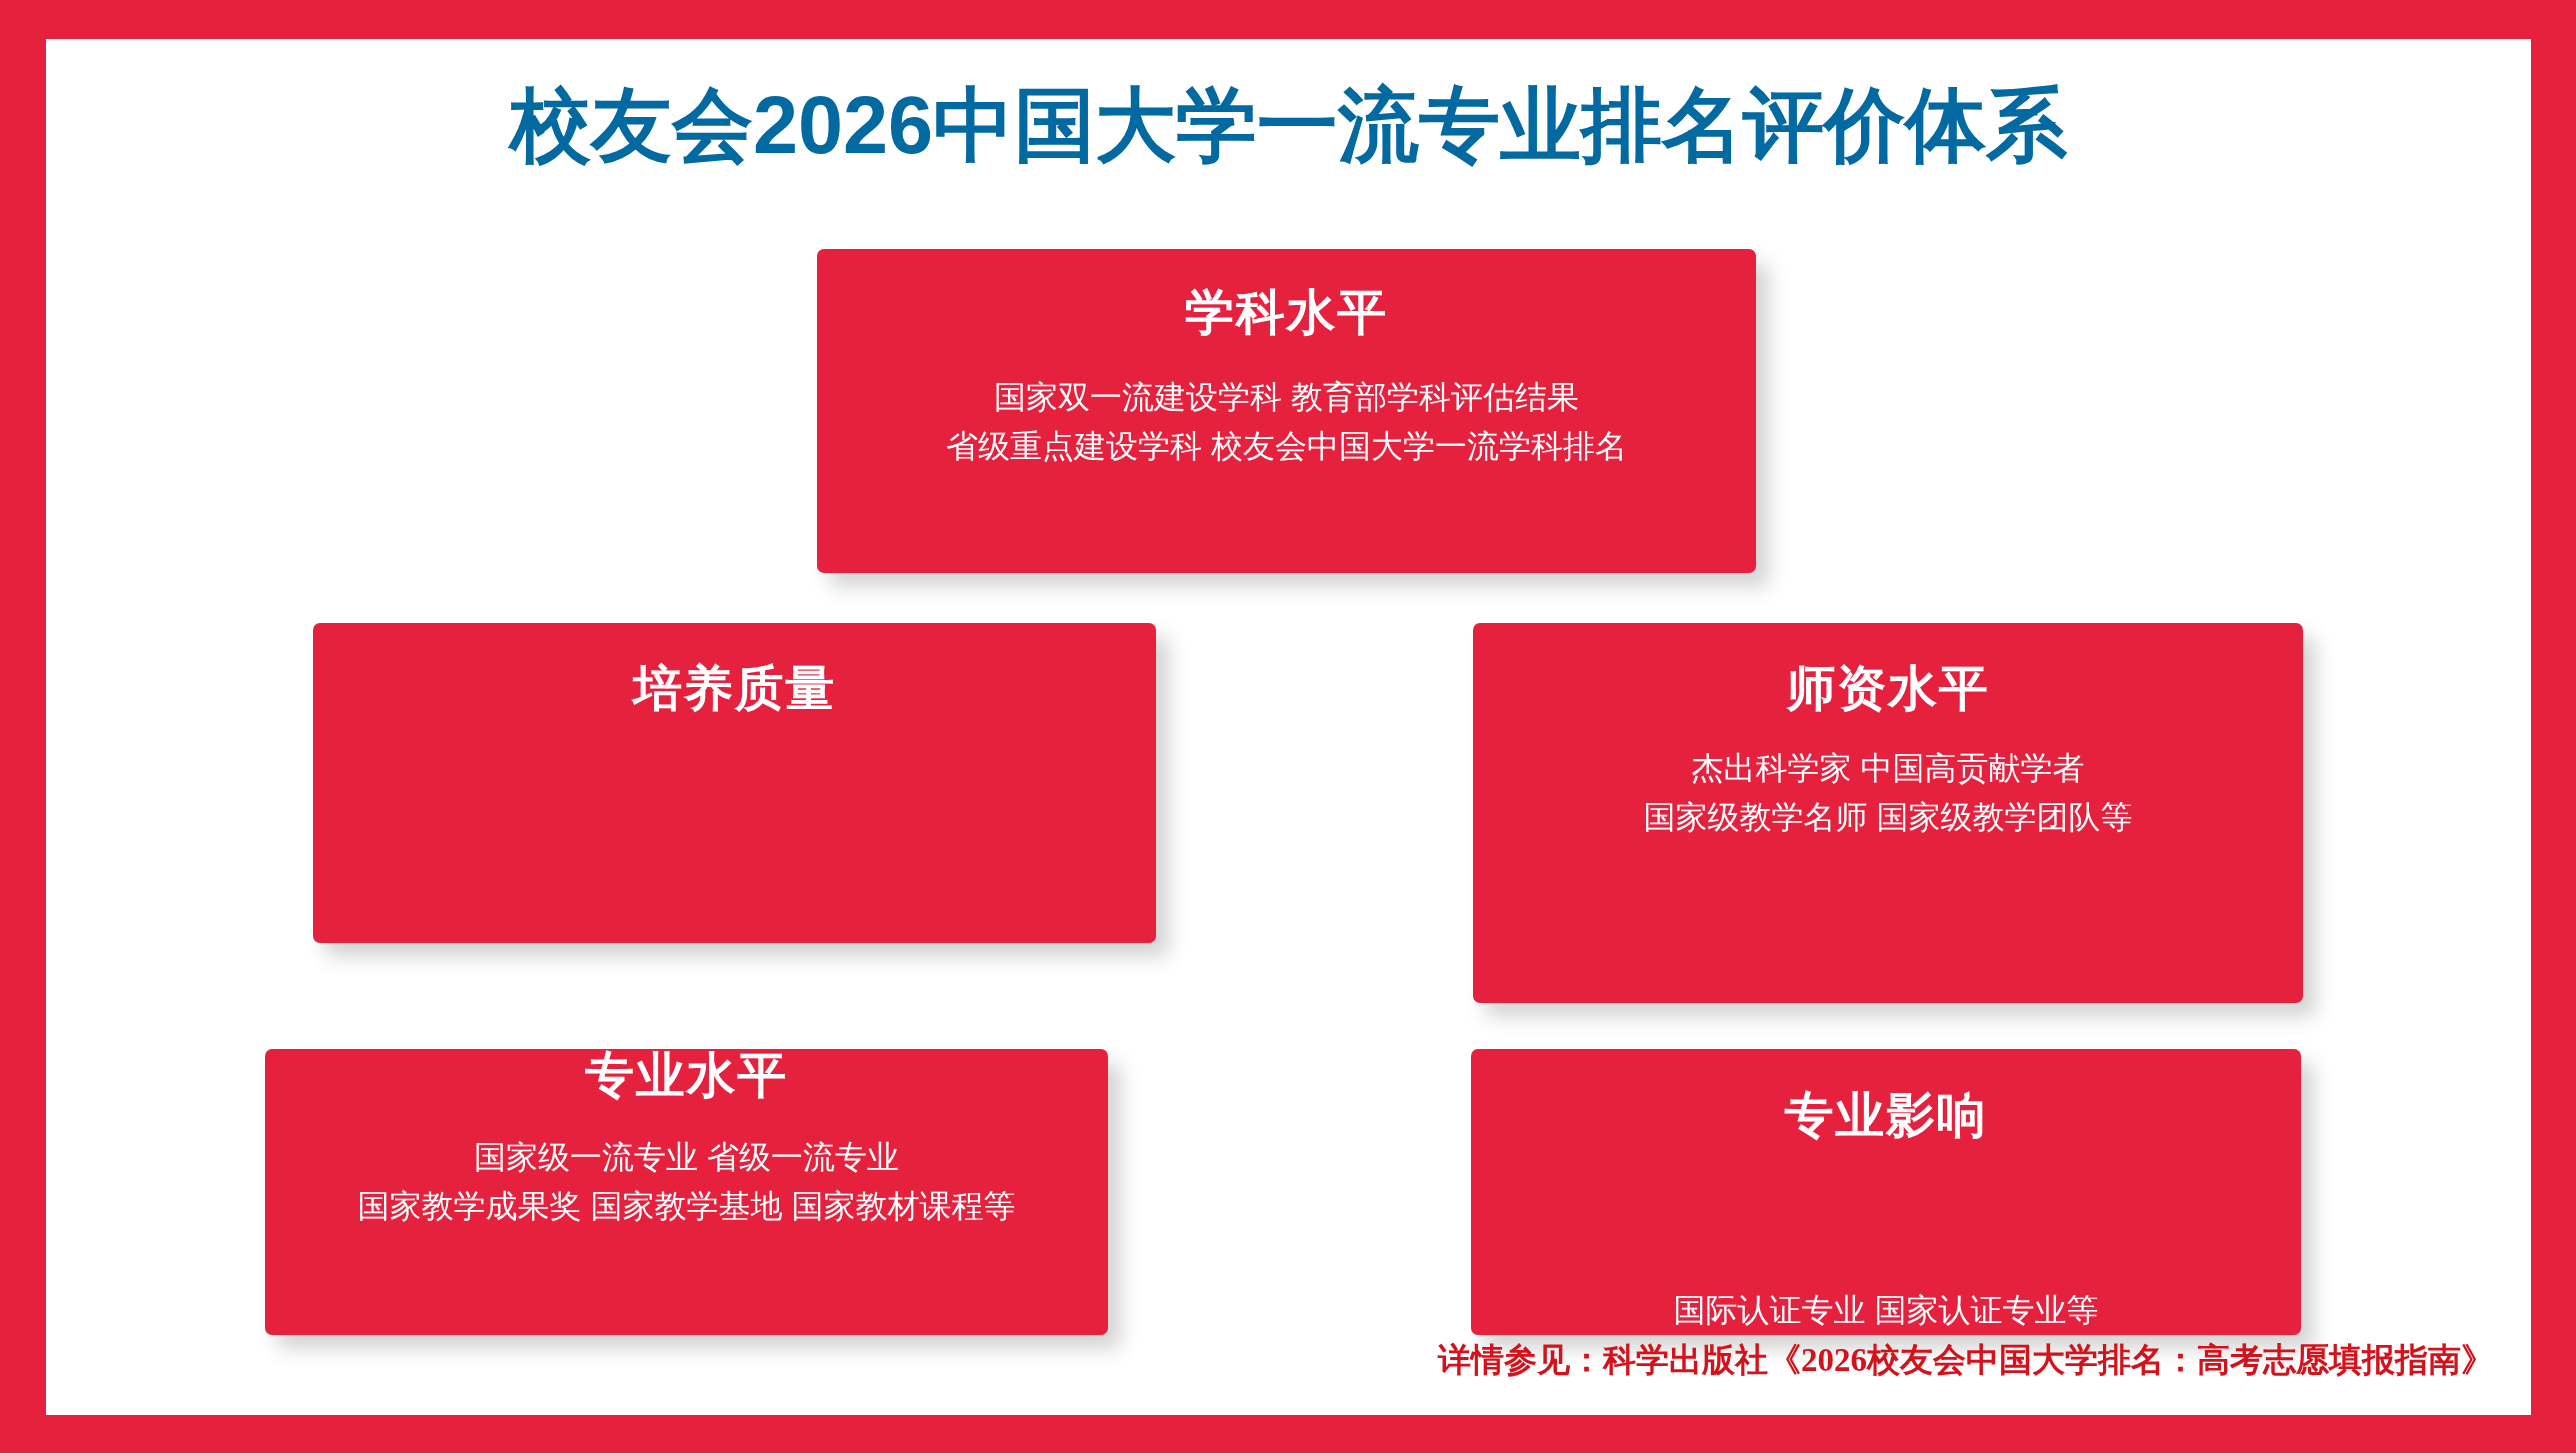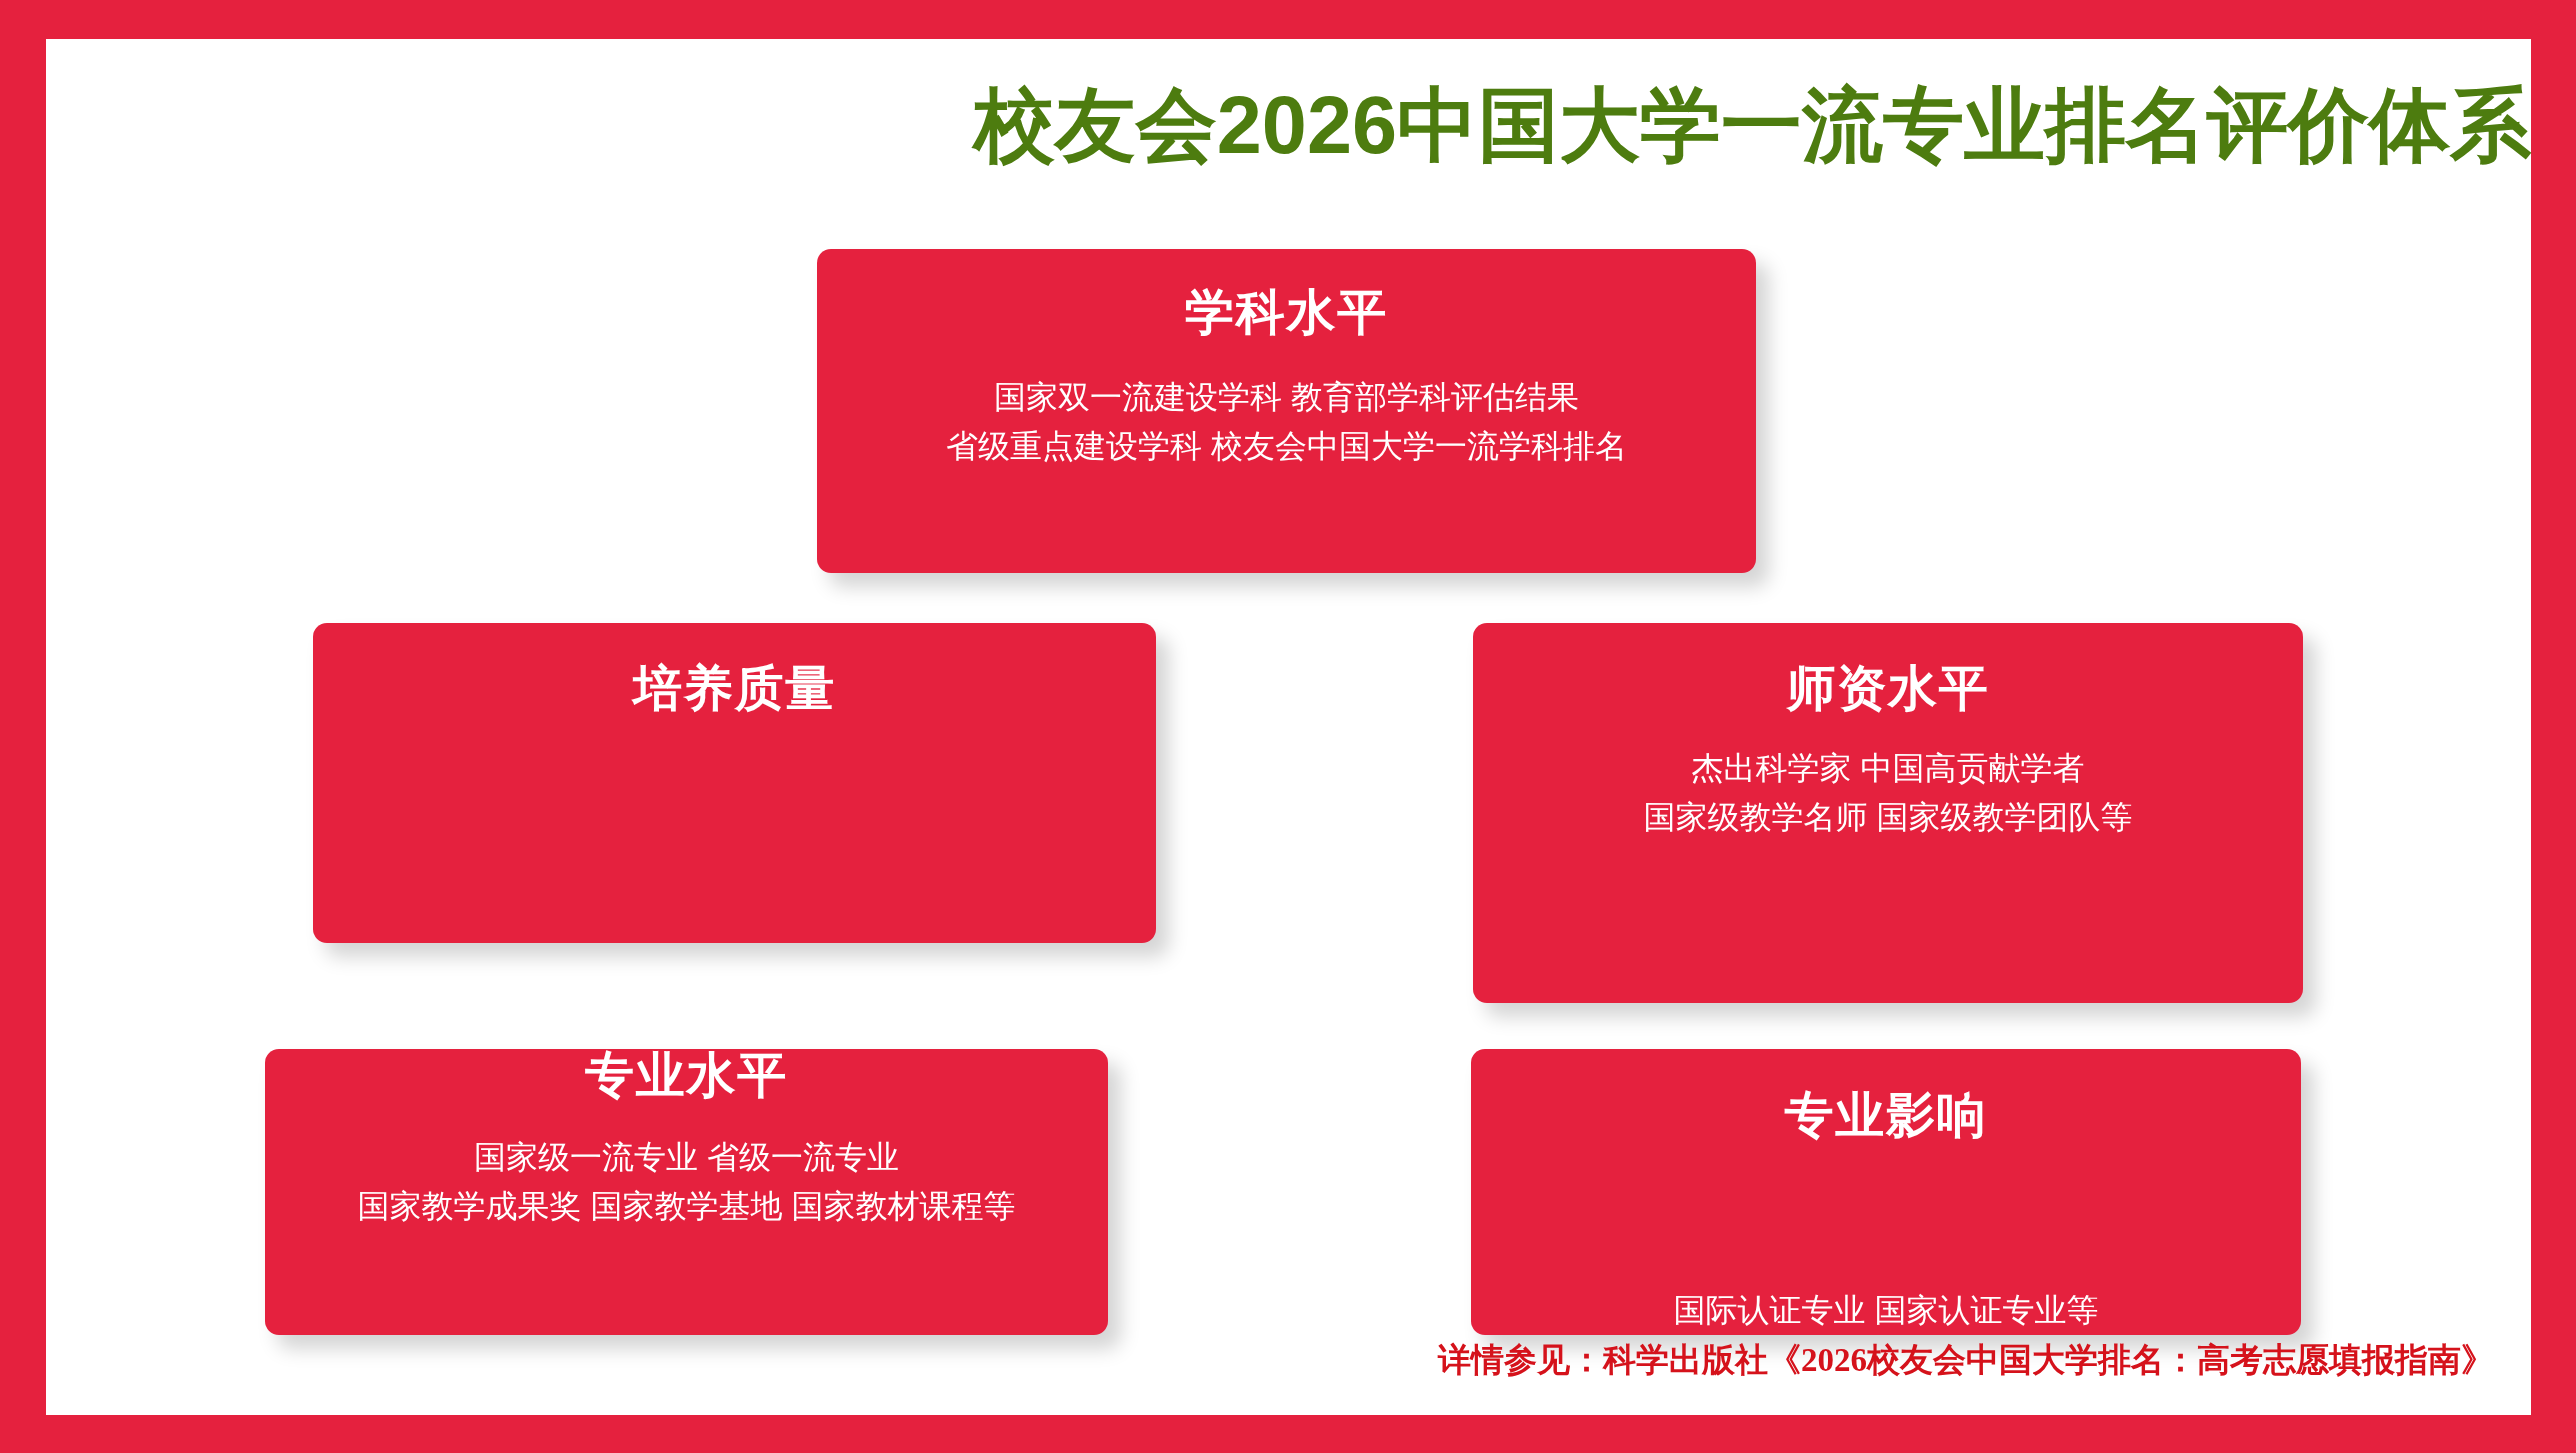--- a/index.html
+++ b/index.html
@@ -26,34 +26,34 @@
     height: 1376px;
     background: #ffffff;
   }
 
   
   #title {
     position: absolute;
     left: 0;
     top: 40px;
     width: 2485px;
-    text-align: right;
-    color: #4d7c0f;
+    text-align: center;
+    color: #0369a1;
     font-size: 81px;
     line-height: 1.15;
     font-weight: 700;
     letter-spacing: 0px;
     white-space: nowrap;
   }
 
   
   .card {
     position: absolute;
     background: #E5213E;
-    border-radius: 14px;
+    border-radius: 7px;
     box-shadow: 12.3px 14px 19px rgba(0,0,0,0.17);
     color: #ffffff;
     text-align: center;
     box-sizing: border-box;
     display: flex;
     flex-direction: column;
     align-items: center;
   }
 
   .card-title {

